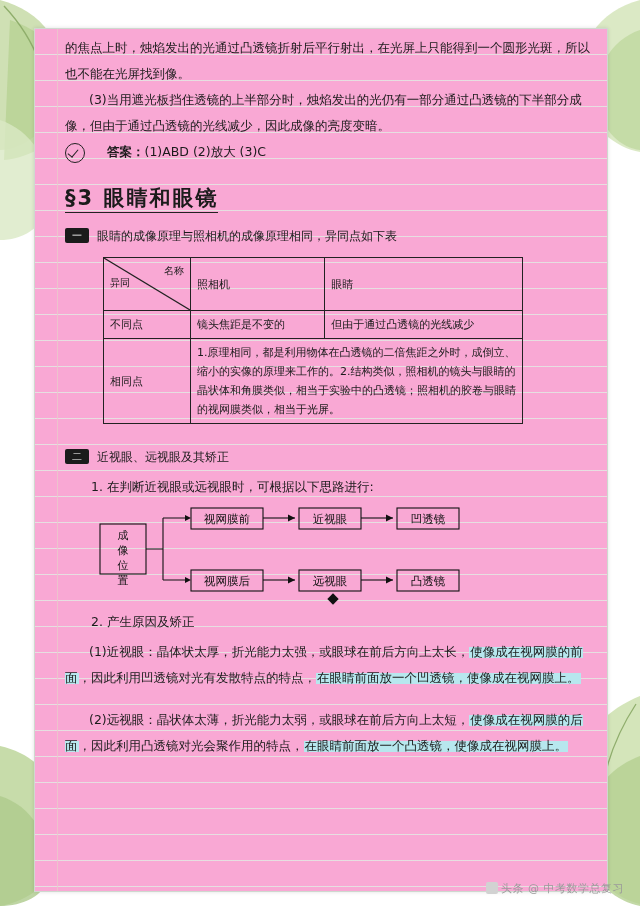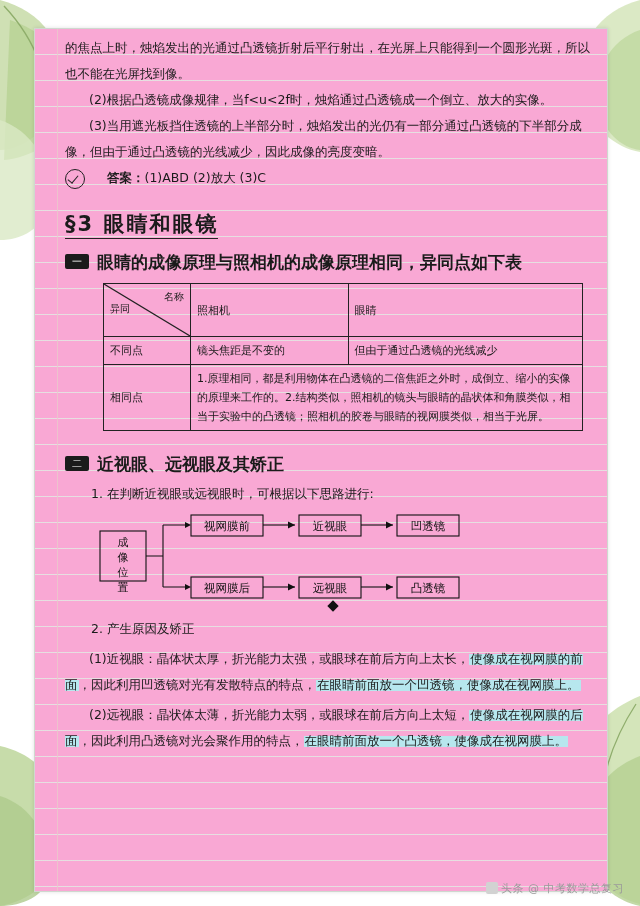--- a/index.html
+++ b/index.html
@@ -62,25 +62,25 @@
     text-align:left;font-size:21px;font-weight:bold;letter-spacing:2px;
     margin:18px 0 10px 0;line-height:30px;
   }
   .title .u{border-bottom:1.4px solid #222;padding-bottom:2px;}
   .sec{display:flex;align-items:flex-start;gap:8px;margin-top:6px;}
   .numbox{
     flex:0 0 auto;width:24px;height:15px;background:#1b1b1b;color:#fff;
     display:flex;align-items:center;justify-content:center;font-size:10px;
     border-radius:2px;margin-top:5px;letter-spacing:0;
   }
-  .sec-t{font-size:17px;font-weight:bold;}
+  .sec-t{font-size:12px;font-weight:normal;}
   table.cmp{
     border-collapse:collapse;
     margin:8px 0 13px 38px;
-    width:480px;
+    width:420px;
     font-size:11px;
     line-height:19px;
   }
   table.cmp td{border:1px solid #222;padding:4px 6px;vertical-align:middle;}
   td.head{
     width:74px;height:44px;position:relative;padding:0;
   }
   td.head .diag{
     position:absolute;left:0;top:0;width:100%;height:100%;
   }
@@ -127,21 +127,20 @@
   <path d="M126 18 C92 70 80 130 96 200" stroke="#90ae6d" stroke-width="1.3" fill="none"></path>
 </svg>
 
 <div class="page">
   <div class="rules"></div>
   <div class="margin-line"></div>
 
   <div class="content">
 
     <p>的焦点上时，烛焰发出的光通过凸透镜折射后平行射出，在光屏上只能得到一个圆形光斑，所以也不能在光屏找到像。</p>
-    <p class="ind">(2)根据凸透镜成像规律，当f&lt;u&lt;2f时，烛焰通过凸透镜成一个倒立、放大的实像。</p>
     <p class="ind">(3)当用遮光板挡住透镜的上半部分时，烛焰发出的光仍有一部分通过凸透镜的下半部分成像，但由于通过凸透镜的光线减少，因此成像的亮度变暗。</p>
 
     <div class="ans">
       <span class="tick"></span>
       <span>
         <b>答案：</b><span>(1)ABD   (2)放大   (3)C</span>
       </span>
     </div>
 
     <div class="title">
@@ -227,21 +226,21 @@
 
     <p style="margin-left:26px;margin-top:6px;">
       <span>2.</span>
       <span>产生原因及矫正</span>
     </p>
 
     <p class="ind" style="margin-top:4px;">
       <span>(1)近视眼：</span><span>晶体状太厚，折光能力太强，或眼球在前后方向上太长，</span><span class="hl">使像成在视网膜的前面</span><span>，因此利用凹透镜对光有发散特点的特点，</span><span class="hl">在眼睛前面放一个凹透镜，使像成在视网膜上。</span>
     </p>
 
-    <p class="ind" style="margin-top:4px;">
+    <p class="ind" style="margin-top:16px;">
       <span>(2)远视眼：</span><span>晶状体太薄，折光能力太弱，或眼球在前后方向上太短，</span><span class="hl">使像成在视网膜的后面</span><span>，因此利用凸透镜对光会聚作用的特点，</span><span class="hl">在眼睛前面放一个凸透镜，使像成在视网膜上。</span>
     </p>
 
   </div>
 </div>
 
 <div class="watermark">
   <span class="wm-icon"></span><span>头条 @ 中考数学总复习</span>
 </div>
 

